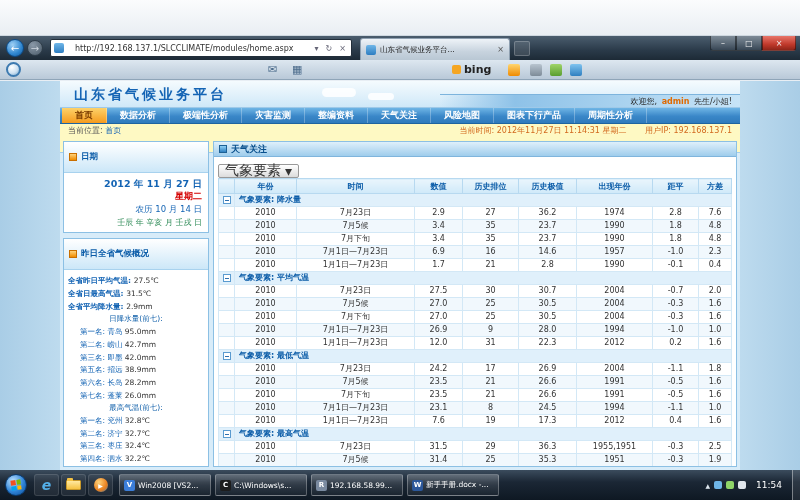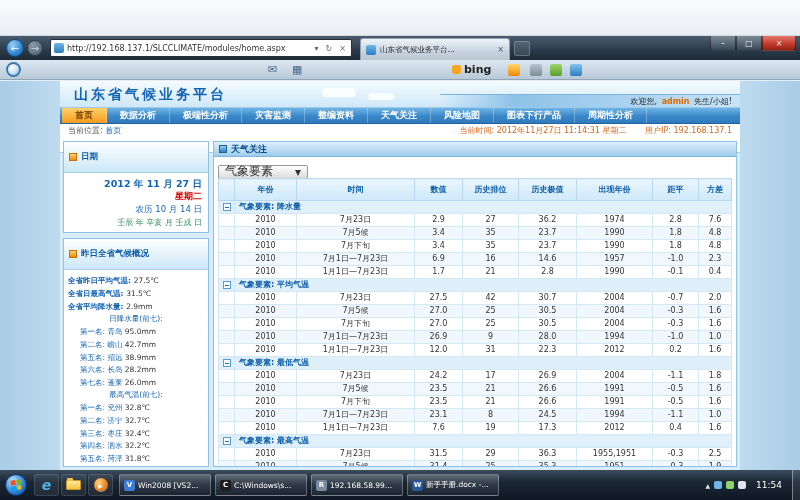--- a/index.html
+++ b/index.html
@@ -14,21 +14,21 @@
              background:linear-gradient(#4b5d6e,#2a3a49 60%,#1d2a36); }
   .nav-btn { position:absolute; border-radius:50%; display:flex; align-items:center; justify-content:center;
              color:#fff; font-size:10px; cursor:pointer; }
   .nav-btn.back { left:6px; top:3px; width:18px; height:18px;
              background:radial-gradient(circle at 35% 30%,#9ed0f5,#2f86cf 60%,#135a9e); border:1px solid #0d4a85; }
   .nav-btn.fwd  { left:27px; top:4px; width:16px; height:16px; color:#cfd8e0;
              background:radial-gradient(circle at 35% 30%,#8a99a8,#4a5a68); border:1px solid #2f3d49; }
   .url-box { position:absolute; left:50px; top:3px; width:302px; height:18px; background:#fff;
              border:1px solid #222e3a; border-radius:2px; display:flex; align-items:center; padding:0 3px; gap:3px; }
   .favicon { width:10px; height:10px; background:linear-gradient(#6fb6e8,#2d7dc1); border-radius:2px; flex:none; }
-  .url-text { font-size:8px; color:#333; flex:1; overflow:hidden; white-space:nowrap; }
+  .url-text { font-size:8px; color:#333; flex:1; overflow:hidden; white-space:nowrap;margin-left:8px; }
   .url-ic { font-size:8px; color:#667; padding:0 2px; cursor:pointer; }
   .tab { position:absolute; left:360px; top:2px; width:150px; height:22px;
          background:linear-gradient(#eef3f8,#c7d3de 60%,#b9c7d4); border:1px solid #8e9fb0; border-bottom:none;
          border-radius:3px 3px 0 0; display:flex; align-items:center; gap:4px; padding:0 5px; }
   .tab-title { font-size:7.5px; color:#222; flex:1; overflow:hidden; white-space:nowrap; }
   .tab-x { font-size:8px; color:#555; cursor:pointer; }
   .newtab { position:absolute; left:514px; top:5px; width:16px; height:15px;
             background:rgba(255,255,255,.12); border:1px solid rgba(255,255,255,.22); border-radius:2px; }
   .win-ctrls { position:absolute; right:4px; top:0; display:flex; }
   .wc { width:26px; height:15px; display:flex; align-items:center; justify-content:center; font-size:8px; color:#eee;
@@ -67,21 +67,21 @@
                  background:linear-gradient(90deg,rgba(142,194,232,0),#8ec2e8 25%,#c7e4f7);
                  border-top:1px solid #7db4dd; font-size:8px; text-align:right; padding-right:8px; color:#2a2a2a; }
   .welcome-user { color:#e06a00; font-weight:bold; margin:0 2px; }
 
   .nav-bar { height:16px; background:linear-gradient(#6fb5e5,#3a87c8 55%,#2f7abc); border-bottom:1px solid #1e639f;
              display:flex; align-items:stretch; padding-left:2px; }
   .nav-item { padding:0 13px; font-size:9px; line-height:15px; color:#fff; font-weight:bold;
               border-right:1px solid rgba(255,255,255,.28); cursor:pointer; white-space:nowrap; }
   .nav-item.active { background:linear-gradient(#fdd26a,#f59b1e); color:#7a3c00; }
 
-  .crumb-bar { height:29px; background:#ffffff; border-bottom:1px solid #a5cdea; display:flex;
+  .crumb-bar { height:29px; background:#fef9c3; border-bottom:1px solid #a5cdea; display:flex;
                justify-content:space-between; font-size:8px; line-height:13px; padding:0 8px; color:#555; }
   .crumb-left a { color:#1464b4; text-decoration:none; cursor:pointer; }
   .crumb-right { color:#d2691e; }
   .crumb-right span { margin-left:16px; }
 
   .content { position:absolute; top:57px; bottom:0; left:0; right:0; padding:3px; display:flex; gap:4px; overflow:hidden; }
 
   .panel { background:#fff; border:1px solid #8cc0e4; overflow:hidden; }
   .panel-hd { height:31px; background:linear-gradient(#ffffff,#cce7f8); border-bottom:1px solid #a8d2ee;
               display:flex; align-items:center; gap:4px; padding:0 5px; flex:none; }
@@ -104,27 +104,27 @@
   .rank-line .rk, .rank-line .st { color:#1464b4; font-size:7.5px; }
   .rank-line .val { color:#333; font-size:7.5px;text-align:right; }
 
   .main-panel { flex:1; display:flex; flex-direction:column; }
   .main-hd { height:15px; background:linear-gradient(#dff0fb,#9fcdec); border-bottom:1px solid #7fb5dd;
              display:flex; align-items:center; gap:4px; padding:0 5px; flex:none; }
   .main-hd .sqb { width:8px; height:8px; background:linear-gradient(#8fd0f5,#2f7fc0); border:1px solid #1d6094; }
   .main-hd .t { font-size:9px; font-weight:bold; color:#084f8c; }
   .main-body { flex:1; padding:3px 4px; overflow:hidden; display:flex; flex-direction:column; }
   .filter-row { height:18px; flex:none; }
-  .filter-btn { height:14px; display:inline-flex; align-items:center; gap:22px; padding:0 6px; font-size:12px; color:#333;
+  .filter-btn { height:14px; display:inline-flex; align-items:center; gap:4px; padding:0 6px; font-size:14px; color:#333;
                 background:linear-gradient(#fff,#dcdcdc); border:1px solid #999; border-radius:2px;
                 font-family:inherit; cursor:pointer; }
 
   table.wt { width:100%; border-collapse:collapse; table-layout:fixed; }
   .wt th { background:linear-gradient(#e9f5fc,#cfe9f9); border:1px solid #b7d9f0; font-size:8px; color:#0b5ca8;
-           height:22px; font-weight:bold; overflow:hidden; white-space:nowrap; }
+           height:15px; font-weight:bold; overflow:hidden; white-space:nowrap; }
   .wt td { border:1px solid #d3e8f6; font-size:8px; color:#333; height:12px; line-height:12px;
            text-align:center; overflow:hidden; white-space:nowrap; padding:0 1px; }
   .wt tr.grp td { background:#e0f0fb; color:#0b5ca8; }
   .wt td.grp-label { text-align:left; padding-left:4px; font-weight:bold; }
   .wt tr.alt td { background:#f1f8fd; }
   .wt .c0{width:16px}.wt .c1{width:62px}.wt .c2{width:118px}.wt .c3{width:48px}.wt .c4{width:56px}
   .wt .c5{width:58px}.wt .c6{width:76px}.wt .c7{width:46px}.wt .c8{width:auto}
   .grp-icon { display:inline-block; width:8px; height:8px; border:1px solid #5a9bd0; background:#fff;
               position:relative; vertical-align:middle; cursor:pointer; }
   .grp-icon::after { content:""; position:absolute; left:1px; right:1px; top:3px; height:1px; background:#2d6fae; }
@@ -280,20 +280,21 @@
             <div class="ov-body">
               <div>
                   <div class="stat-line"><span class="lbl">全省昨日平均气温: </span><span class="val">27.5℃</span></div>
                   <div class="stat-line"><span class="lbl">全省日最高气温: </span><span class="val">31.5℃</span></div>
                   <div class="stat-line"><span class="lbl">全省平均降水量: </span><span class="val">2.9mm</span></div>
                 </div>
               <div>
                   <div class="rank-title">日降水量(前七):</div>
                   <div class="rank-line"><span class="rk">第一名: </span><span class="st">青岛 </span><span class="val">95.0mm</span></div>
                   <div class="rank-line"><span class="rk">第二名: </span><span class="st">崂山 </span><span class="val">42.7mm</span></div>
+                  <div class="rank-line"><span class="rk">第三名: </span><span class="st">即墨 </span><span class="val">42.0mm</span></div>
                   <div class="rank-line"><span class="rk">第五名: </span><span class="st">招远 </span><span class="val">38.9mm</span></div>
                   <div class="rank-line"><span class="rk">第六名: </span><span class="st">长岛 </span><span class="val">28.2mm</span></div>
                   <div class="rank-line"><span class="rk">第七名: </span><span class="st">蓬莱 </span><span class="val">26.0mm</span></div>
                   <div class="rank-title">最高气温(前七):</div>
                   <div class="rank-line"><span class="rk">第一名: </span><span class="st">兖州 </span><span class="val">32.8℃</span></div>
                   <div class="rank-line"><span class="rk">第二名: </span><span class="st">济宁 </span><span class="val">32.7℃</span></div>
                   <div class="rank-line"><span class="rk">第三名: </span><span class="st">枣庄 </span><span class="val">32.4℃</span></div>
                   <div class="rank-line"><span class="rk">第四名: </span><span class="st">泗水 </span><span class="val">32.2℃</span></div>
                   <div class="rank-line"><span class="rk">第五名: </span><span class="st">菏泽 </span><span class="val">31.8℃</span></div>
                 </div>
@@ -389,21 +390,21 @@
                   </tr>
                   <tr class="grp">
                     <td class="c0"><span class="grp-icon"></span></td>
                     <td class="grp-label" colspan="8">气象要素: 平均气温</td>
                   </tr>
                   <tr>
                     <td class="c0"></td>
                     <td class="c1">2010</td>
                     <td class="c2">7月23日</td>
                     <td class="c3">27.5</td>
-                    <td class="c4">42</td>
+                    <td class="c4">30</td>
                     <td class="c5">30.7</td>
                     <td class="c6">2004</td>
                     <td class="c7">-0.7</td>
                     <td class="c8">2.0</td>
                   </tr>
                   <tr class="alt">
                     <td class="c0"></td>
                     <td class="c1">2010</td>
                     <td class="c2">7月5候</td>
                     <td class="c3">27.0</td>

